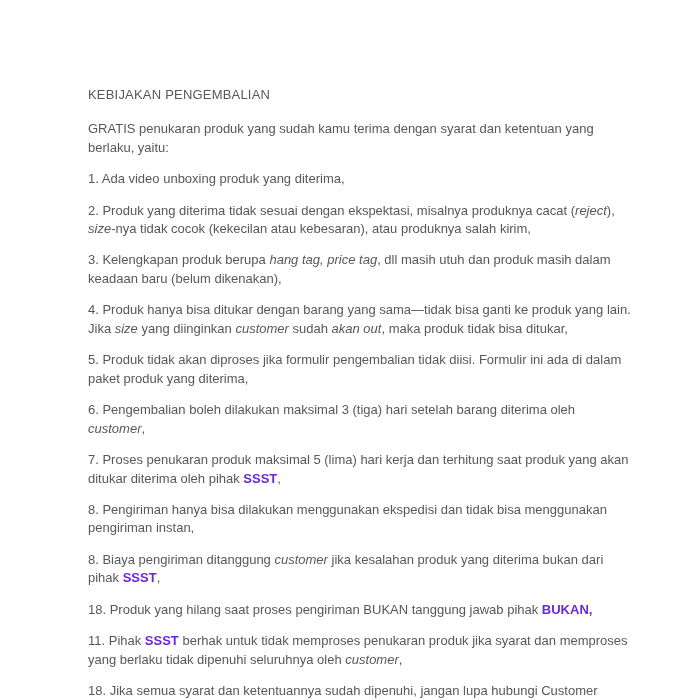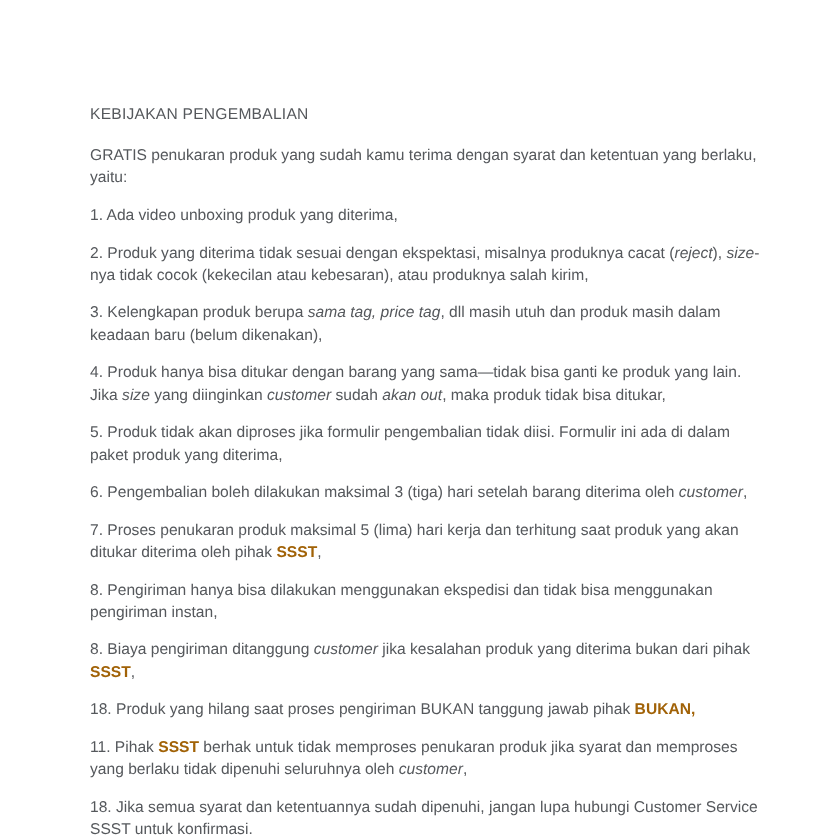--- a/index.html
+++ b/index.html
@@ -17,49 +17,49 @@
   }
   .doc {
     position: absolute;
     left: 75px;
     top: 86px;
     width: 560px;
   }
   .title {
     font-size: 13px;
     line-height: 1.4;
-    margin: 0 0 16px 0;
+    margin: 0 0 16px 13px;
     letter-spacing: 0.2px;
     color: #55585c;
     font-weight: 400;
   }
   .intro, .para {
     font-size: 13px;
     line-height: 1.42;
-    margin: 0 0 13px 0;
+    margin: 0 0 13px 13px;
     color: #55585c;
   }
   .para em {
     font-style: italic;
   }
   .para strong {
     font-weight: 700;
-    color: #a16207;
+    color: #6d28d9;
   }
 </style>
 </head>
 <body>
 
 <div class="doc">
   <p class="title">KEBIJAKAN PENGEMBALIAN</p>
   <p class="intro">GRATIS penukaran produk yang sudah kamu terima dengan syarat dan ketentuan yang berlaku, yaitu:</p>
   <div>
       <p class="para"><span>1. Ada video unboxing produk yang diterima,</span></p>
       <p class="para"><span>2. Produk yang diterima tidak sesuai dengan ekspektasi, misalnya produknya cacat (</span><em>reject</em><span>), </span><em>size</em><span>-nya tidak cocok (kekecilan atau kebesaran), atau produknya salah kirim,</span></p>
-      <p class="para"><span>3. Kelengkapan produk berupa </span><em>sama tag, price tag</em><span>, dll masih utuh dan produk masih dalam keadaan baru (belum dikenakan),</span></p>
+      <p class="para"><span>3. Kelengkapan produk berupa </span><em>hang tag, price tag</em><span>, dll masih utuh dan produk masih dalam keadaan baru (belum dikenakan),</span></p>
       <p class="para"><span>4. Produk hanya bisa ditukar dengan barang yang sama—tidak bisa ganti ke produk yang lain. Jika </span><em>size</em><span> yang diinginkan </span><em>customer</em><span> sudah </span><em>akan out</em><span>, maka produk tidak bisa ditukar,</span></p>
       <p class="para"><span>5. Produk tidak akan diproses jika formulir pengembalian tidak diisi. Formulir ini ada di dalam paket produk yang diterima,</span></p>
       <p class="para"><span>6. Pengembalian boleh dilakukan maksimal 3 (tiga) hari setelah barang diterima oleh </span><em>customer</em><span>,</span></p>
       <p class="para"><span>7. Proses penukaran produk maksimal 5 (lima) hari kerja dan terhitung saat produk yang akan ditukar diterima oleh pihak </span><strong>SSST</strong><span>,</span></p>
       <p class="para"><span>8. Pengiriman hanya bisa dilakukan menggunakan ekspedisi dan tidak bisa menggunakan pengiriman instan,</span></p>
       <p class="para"><span>8. Biaya pengiriman ditanggung </span><em>customer</em><span> jika kesalahan produk yang diterima bukan dari pihak </span><strong>SSST</strong><span>,</span></p>
       <p class="para"><span>18. Produk yang hilang saat proses pengiriman BUKAN tanggung jawab pihak </span><strong>BUKAN,</strong></p>
       <p class="para"><span>11. Pihak </span><strong>SSST</strong><span> berhak untuk tidak memproses penukaran produk jika syarat dan memproses yang berlaku tidak dipenuhi seluruhnya oleh </span><em>customer</em><span>,</span></p>
       <p class="para"><span>18. Jika semua syarat dan ketentuannya sudah dipenuhi, jangan lupa hubungi Customer Service SSST untuk konfirmasi.</span></p>
     </div>

